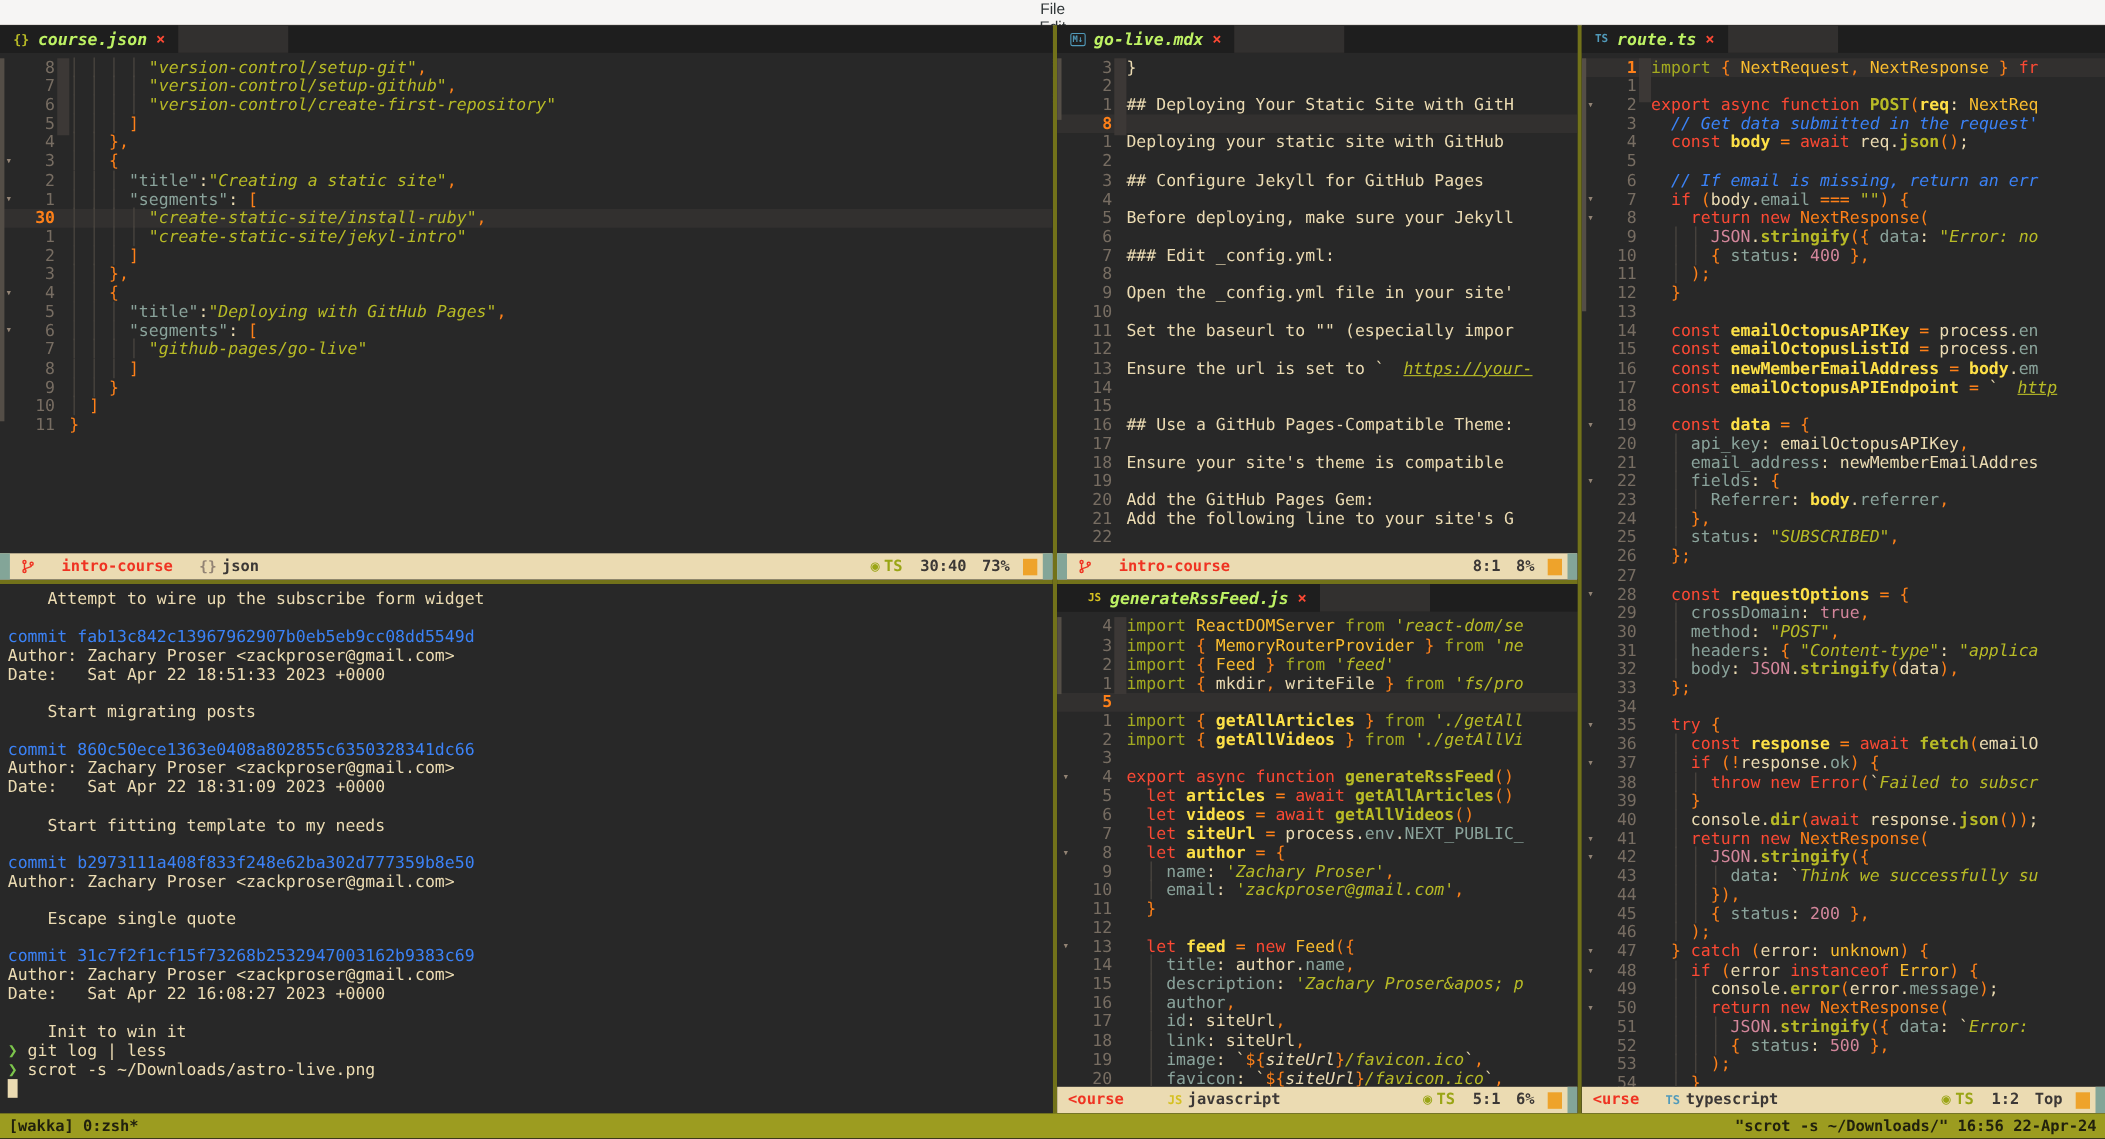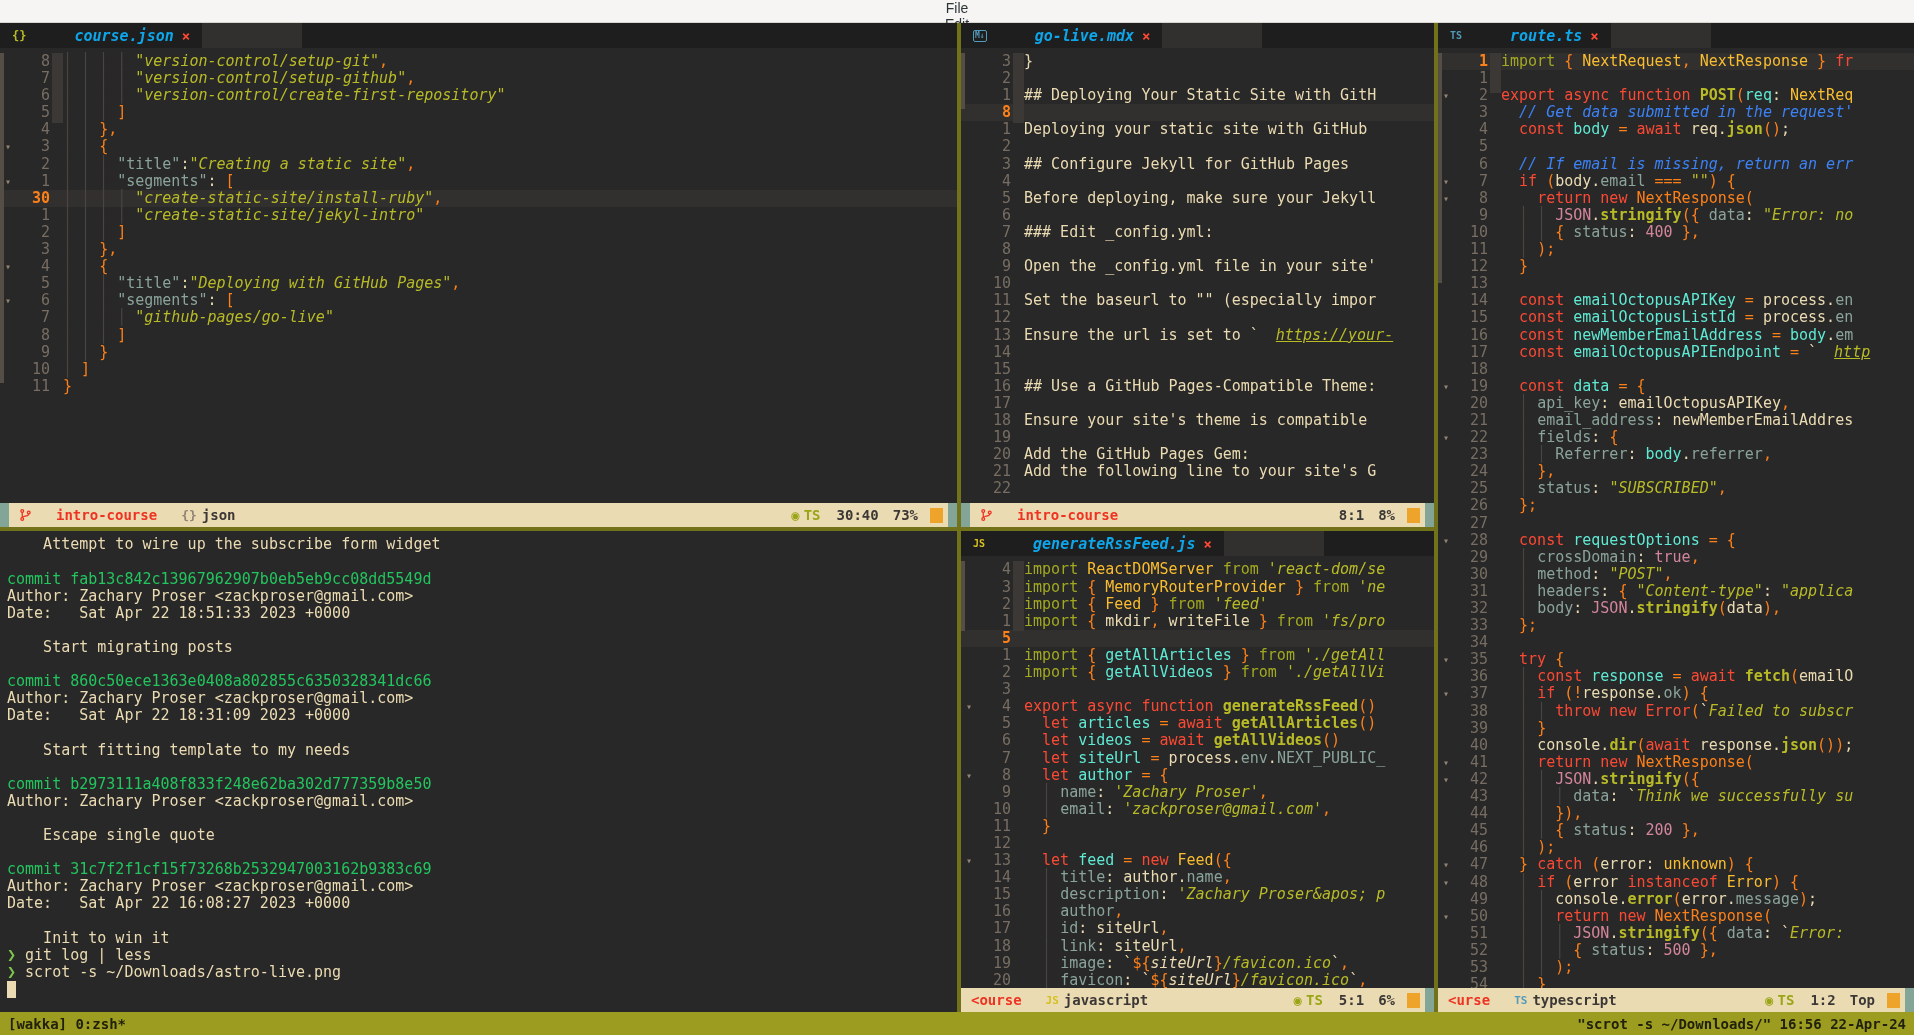--- a/index.html
+++ b/index.html
@@ -16,26 +16,26 @@
   .col-r{flex:1;}
   .vsep{width:4px;background:#72721a;}
   .hsep{height:4px;background:#72721a;}
   .pane{background:#282828;position:relative;overflow:hidden;display:flex;flex-direction:column;}
   .pane-tl{height:505px;}
   .pane-bl{height:481px;}
   .pane-full{height:100%;}
   
   .tabbar{height:25px;background:#1e1e1e;display:flex;align-items:stretch;flex:none;}
   .tab{display:flex;align-items:center;gap:8px;padding:0 12px;background:#1e1e1e;}
-  .tab-name{color:#0ea5e9;font-weight:bold;font-style:italic;font-size:15px;margin-left:40px;}
+  .tab-name{color:#bef264;font-weight:bold;font-style:italic;font-size:15px;}
   .tab-close{color:#fb4934;font-size:14px;font-weight:bold;cursor:pointer;}
   .ficon{font-size:10px;font-weight:bold;}
   .ficon.json{color:#b8bb26;font-size:12px;}
   .ficon.md{color:#519aba;border:1px solid #519aba;border-radius:2px;padding:0 1px;font-size:8px;line-height:10px;}
-  .ficon.js{color:#d5c021;}
+  .ficon.js{color:#d5c021;margin-left:16px;}
   .ficon.ts{color:#519aba;}
   .tab-fill{width:100px;background:#32302f;}
   
   .code{flex:1;padding-top:5px;font-size:15px;line-height:17.1px;overflow:hidden;position:relative;}
   .row{display:flex;height:17.1px;white-space:pre;}
   .row.cur{background:#32302f;}
   .fold{width:16px;flex:none;text-align:center;color:#928374;font-size:10px;line-height:17.1px;}
   .num{width:34px;flex:none;text-align:right;color:#776d62;padding-right:13px;}
   .cur .num{color:#fe8019;font-weight:bold;}
   .txt{white-space:pre;}
@@ -45,24 +45,24 @@
   .sg-im{color:#a2a920;}
   .sg-fn{color:#b8bb26;font-weight:bold;}
   .sg-ty{color:#fabd2f;}
   .sg-o{color:#fe8019;}
   .sg-p{color:#8aa39b;}
   .sg-s{color:#b8bb26;font-style:italic;}
   .sg-su{color:#b8bb26;font-style:italic;text-decoration:underline;margin-left:17px;}
   .sg-n{color:#d3869b;}
   .sg-c{color:#3b82f6;font-style:italic;}
   .sg-f{color:#ebdbb2;}
-  .sg-fb{color:#5eead4;font-weight:normal;}
+  .sg-fb{color:#fde047;font-weight:bold;}
   .sg-fi{color:#ebdbb2;font-style:italic;}
   .sg-gd{color:#4a453f;}
-  .sg-cm{color:#22c55e;}
+  .sg-cm{color:#3b82f6;}
   .sg-pr{color:#7cc54c;font-weight:bold;}
   .sg-cb{background:#ebdbb2;display:inline-block;width:9px;}
   
   .vstrip{position:absolute;left:0;width:4px;background:#544e47;}
   .gthumb{position:absolute;left:52px;width:11px;background:#3c3836;}
   
   .statusbar{height:24px;flex:none;background:#ebdbb2;display:flex;align-items:center;
     font-size:14px;font-weight:bold;color:#3c3836;}
   .sb-edge{width:9px;height:100%;background:#83a598;flex:none;}
   .sb-branch{color:#ef3322;display:flex;align-items:center;gap:24px;padding:0 10px;}

